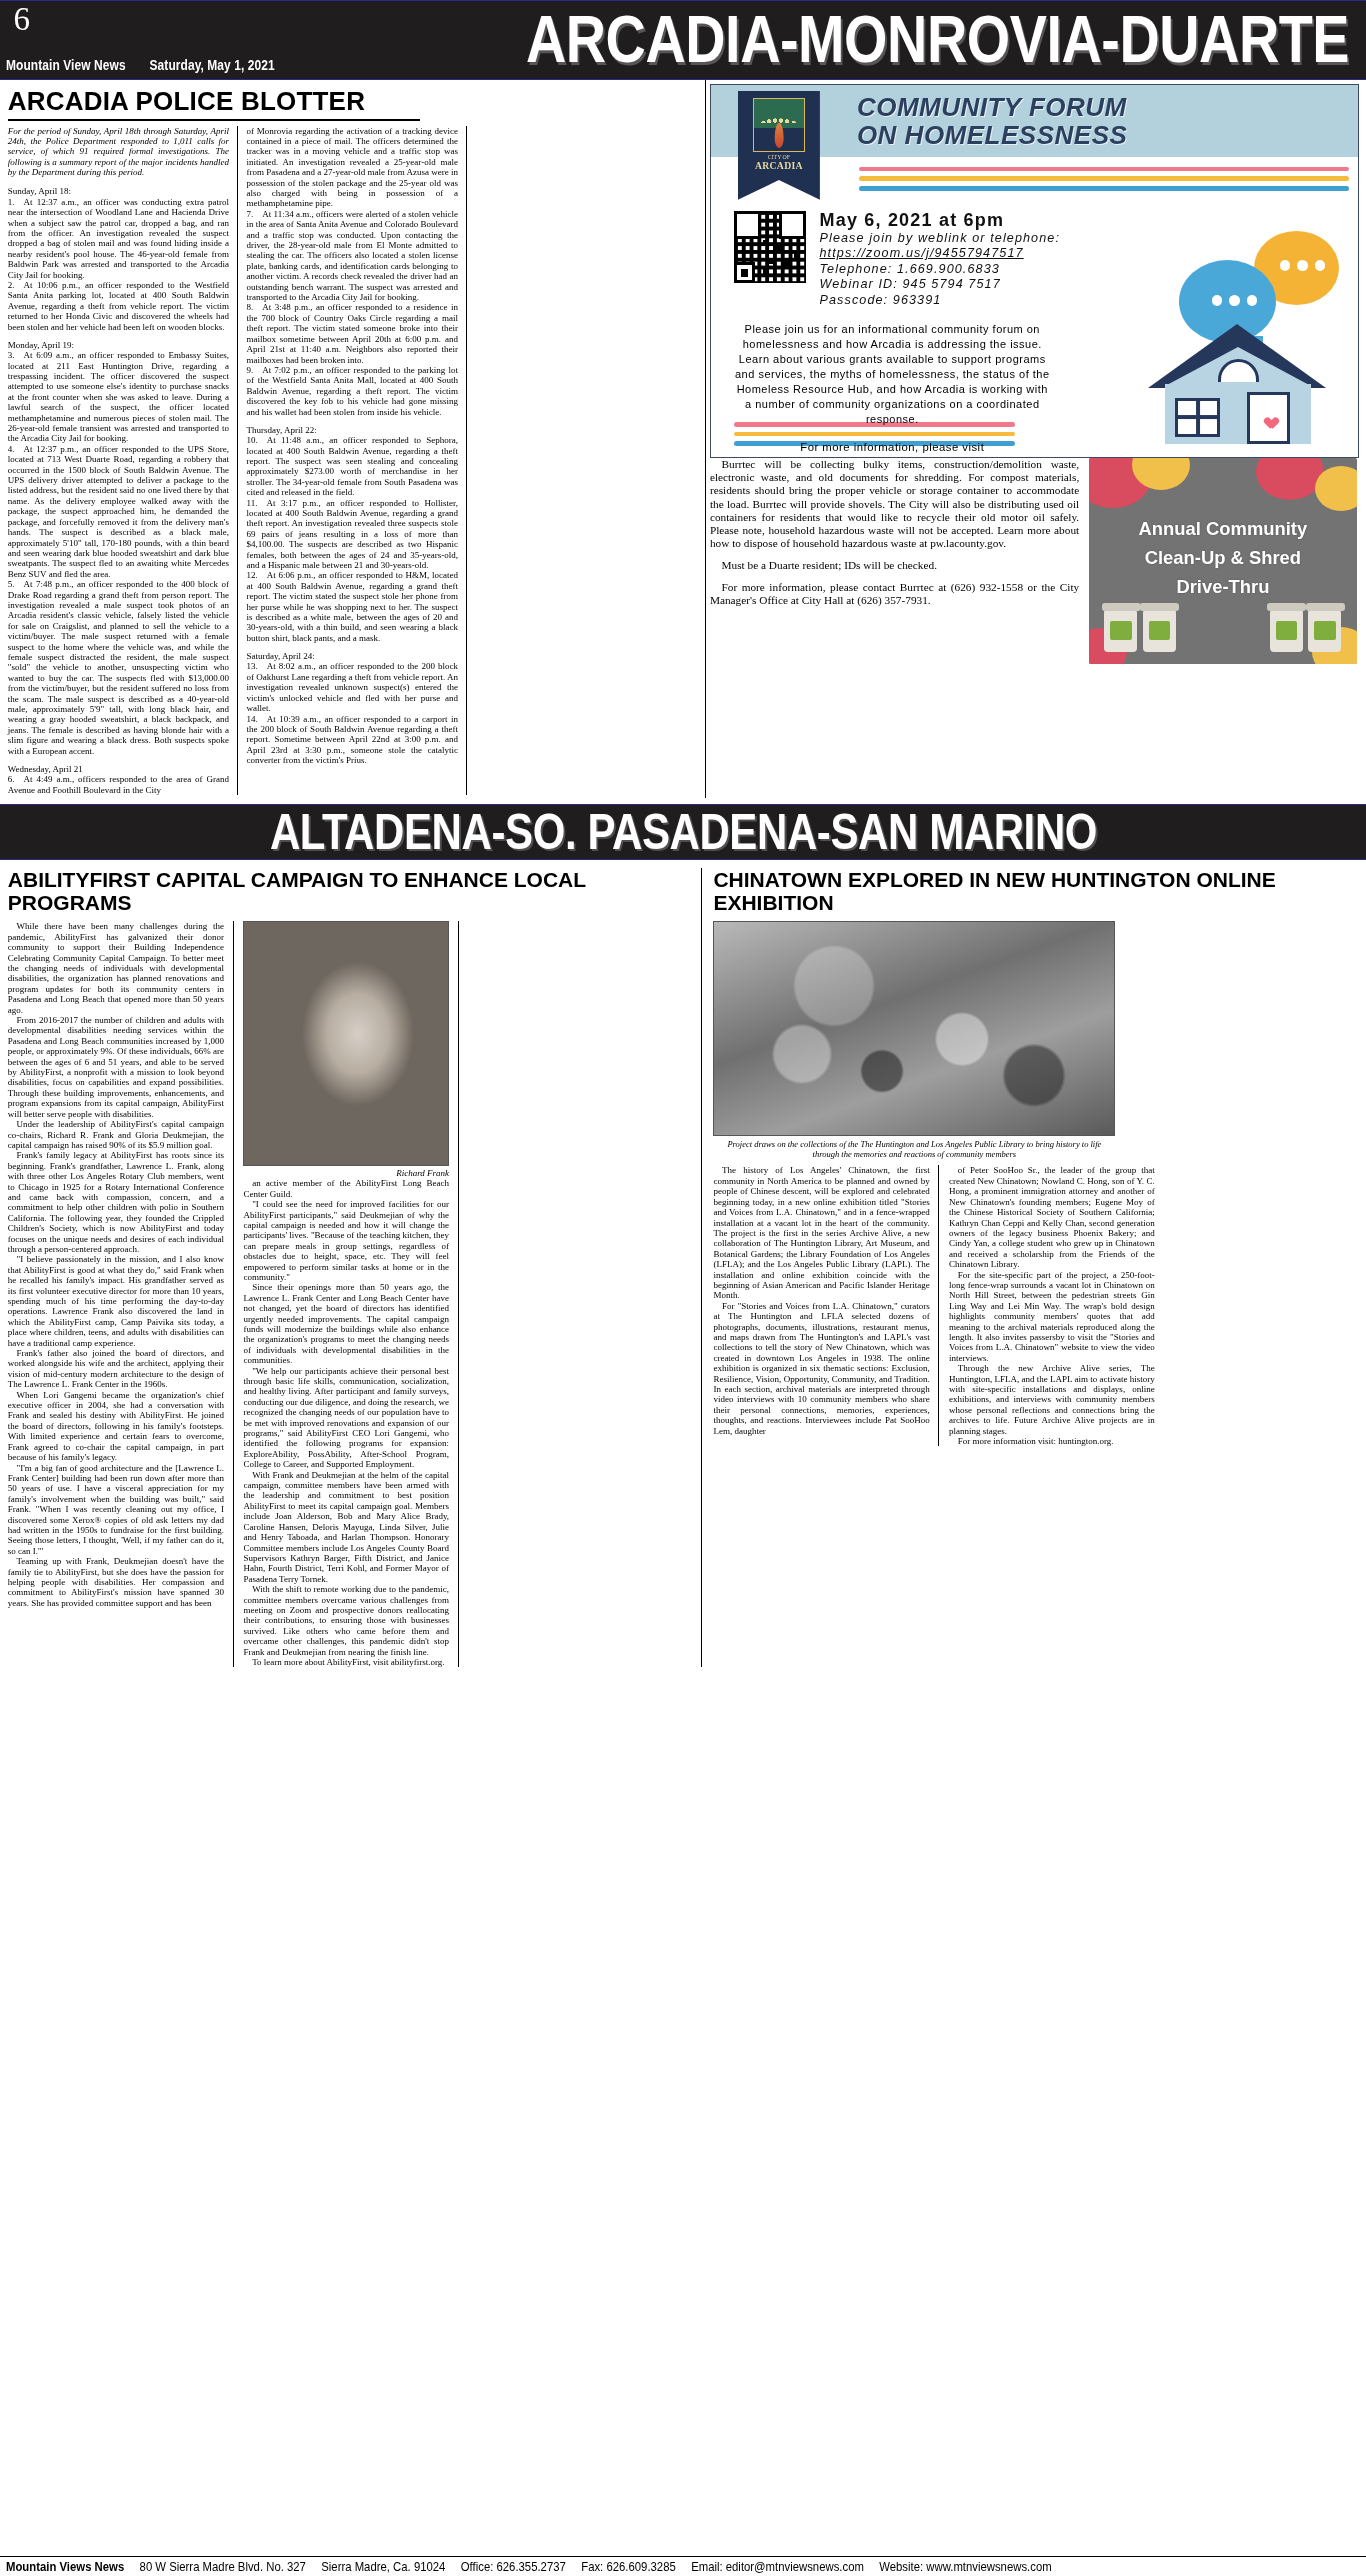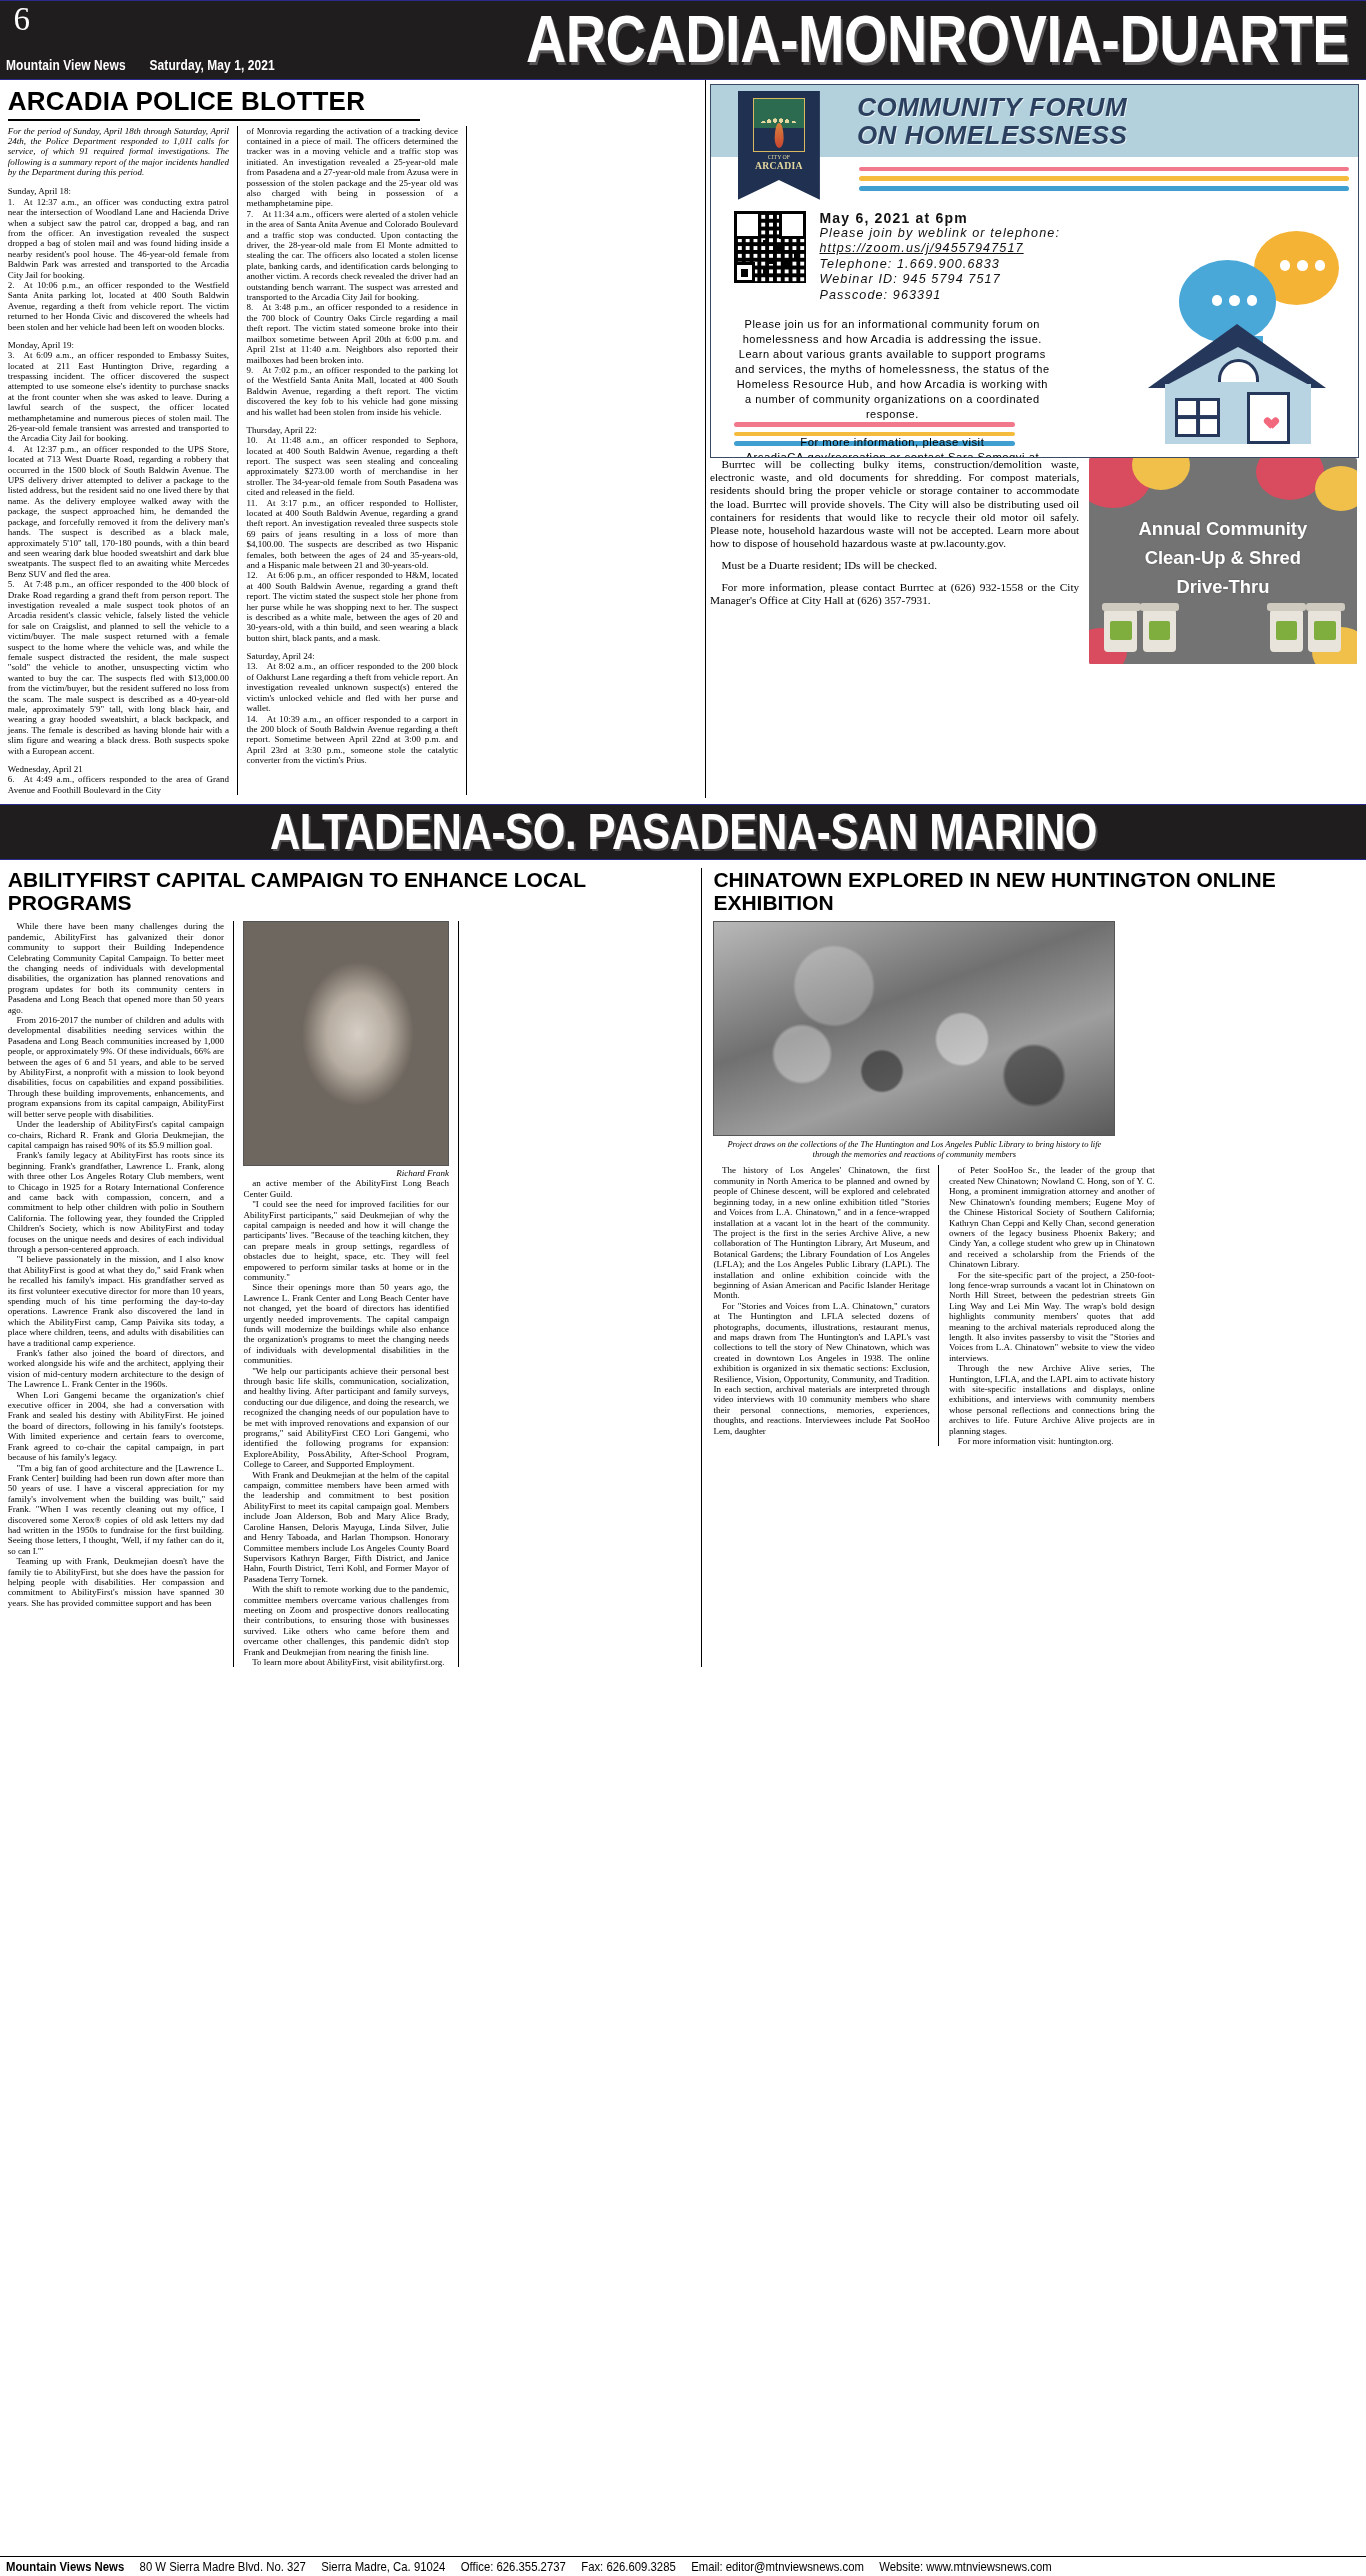--- a/index.html
+++ b/index.html
@@ -123,21 +123,20 @@
   .crest-label {
     color:#e8d9a0; font-family:"Liberation Serif", serif;
     font-size:5.8px; text-align:center; margin-top:1.9px; line-height:1.1;
   }
   .crest-label b { font-size:9.7px; display:block; letter-spacing:0.3px; }
   .flyer-title {
     margin-left:146px; font-family:"Liberation Sans", sans-serif;
     font-style:italic; font-weight:bold; color:#2b3f5e;
     font-size:26px; line-height:28px; letter-spacing:0.5px;
     text-shadow:1px 1px 0 rgba(255,255,255,.7);
-    text-align:center;
   }
   .stripes { margin:9.7px 0 0 148px; width:calc(100% - 157px); }
   .stripes div { height:4.9px; border-radius:2.9px; margin-bottom:4.9px; }
 
   .flyer-row { display:flex; padding:13.6px 0 0 23px; }
   .qr {
     width:72px; height:72px; flex:0 0 72px;
     background-color:#fff;
     background-image:
       linear-gradient(90deg,#000 50%,transparent 50%),
@@ -150,21 +149,21 @@
     border:3.9px solid #000; background:#fff;
   }
   .qr::before { left:0; top:0; }
   .qr::after { right:0; top:0; }
   .qr i { left:0; bottom:0; }
   .qr i::after{ content:""; position:absolute; inset:3.9px; background:#000; }
   .qr::before{ box-shadow:inset 0 0 0 3.9px #fff; }
   .qrdot { position:absolute; width:5.8px; height:5.8px; background:#000; }
 
   .meet { margin-left:13.6px; font-family:"Liberation Sans", sans-serif; color:#111; }
-  .meet .when { font-weight:bold; font-size:14px; letter-spacing:1.2px; }
+  .meet .when { font-weight:bold; font-size:18px; letter-spacing:1.2px; }
   .meet .ln { font-style:italic; font-size:12.6px; letter-spacing:1.1px; line-height:15.5px; }
   .meet .ln.link { text-decoration:underline; }
 
   .flyer-body {
     font-family:"Liberation Sans", sans-serif;
     font-size:11px; line-height:15px; letter-spacing:0.5px;
     text-align:center; width:320px; margin:13.6px 0 0 21.4px; position:relative; z-index:2;
   }
   .flyer-contact {
     font-family:"Liberation Sans", sans-serif;

